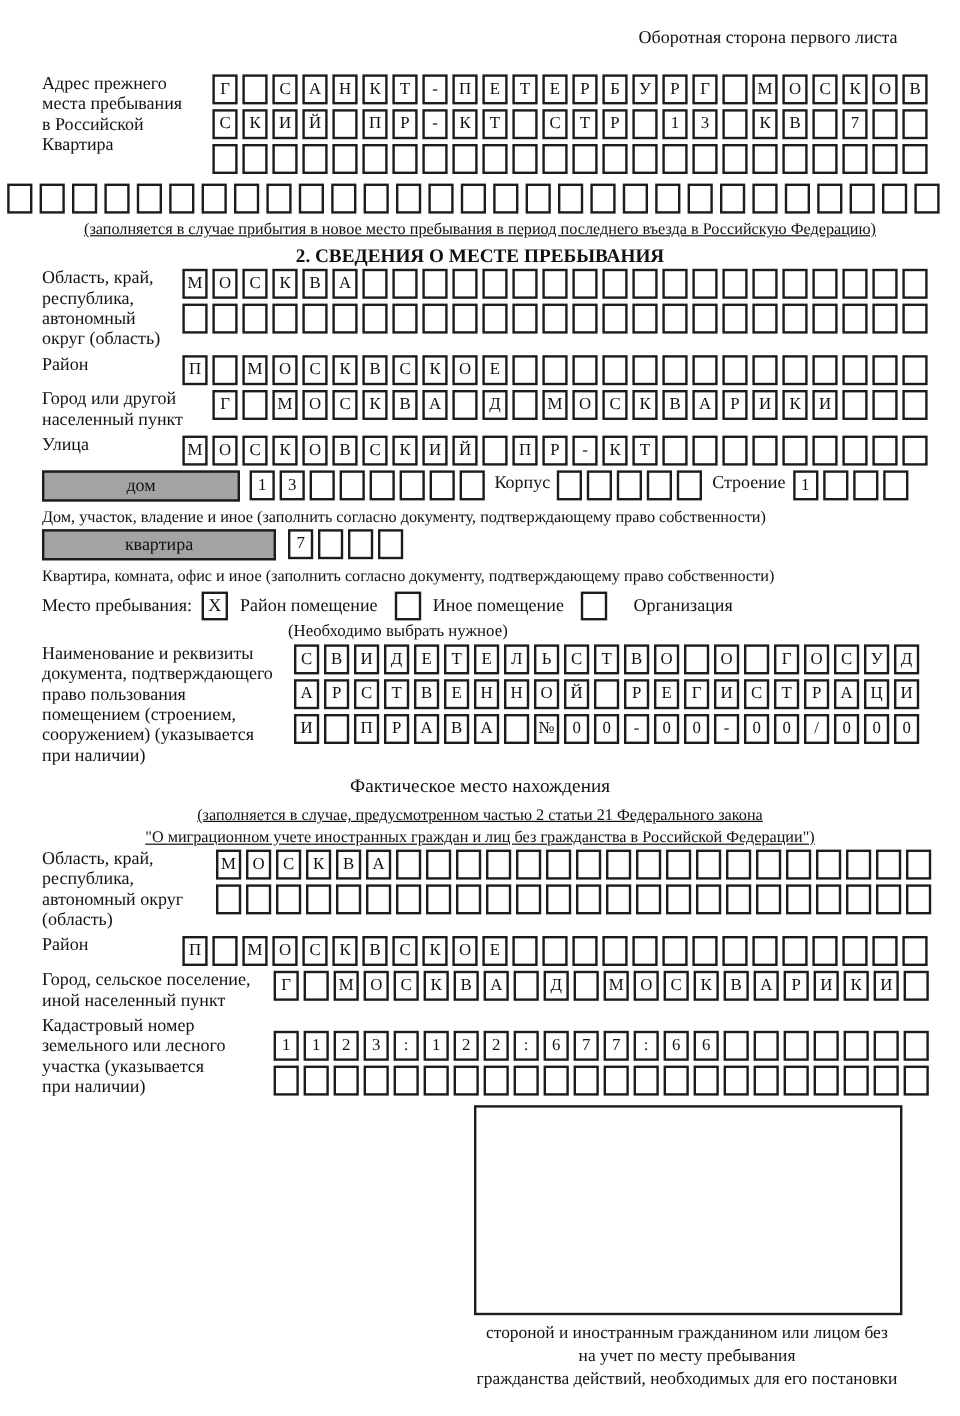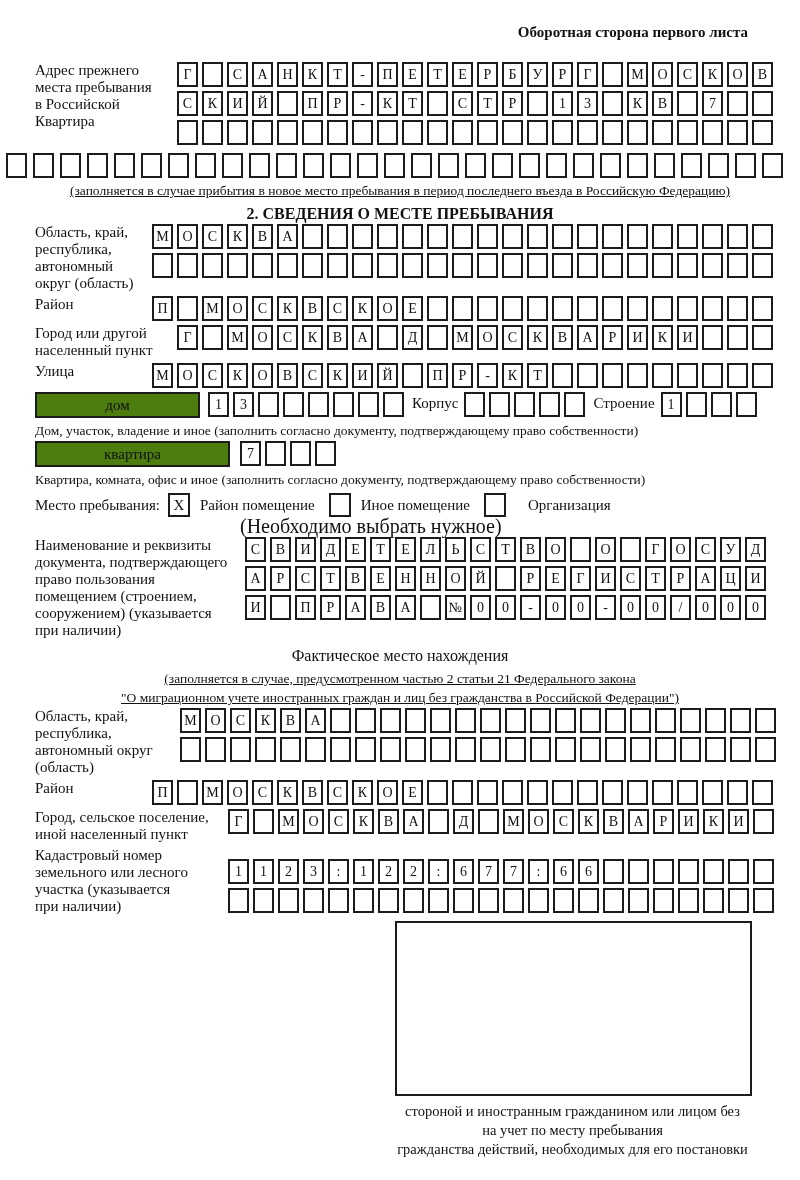--- a/index.html
+++ b/index.html
@@ -1,44 +1,44 @@
 <!DOCTYPE html>
 <html><head>
 <meta charset="utf-8">
 <style>
   html,body{margin:0;padding:0;background:#fff;}
   .page{
     position:relative;width:800px;height:1180px;background:#fff;overflow:hidden;
     color:#111;font-family:"Liberation Serif","DejaVu Serif",serif;font-size:15px;
   }
-  .corner-note{margin:24px 52px 0 0;text-align:right;font-size:15px;height:18px;font-weight:bold;}
+  .corner-note{margin:24px 52px 0 0;text-align:right;font-size:15px;height:18px;}
   .frow{display:flex;align-items:flex-start;margin:0 0 4px 35px;}
   .flabel{flex:none;line-height:17px;font-size:15px;}
   .w142{width:142px;} .w117{width:117px;} .w210{width:210px;} .w145{width:145px;} .w193{width:193px;}
   .rows{flex:1;}
   .rows .cells{margin-bottom:4px;}
   .cells{display:flex;}
   .cell{
     flex:none;box-sizing:content-box;width:17px;height:21px;border:2px solid #1c1c1c;
     margin-right:4px;display:flex;align-items:center;justify-content:center;
     font-size:14px;line-height:21px;background:#fff;
   }
   .cells .cell:last-child{margin-right:0;}
   .fullrow{margin:0 0 4px 6px;}
   .fullrow .cell{margin-right:6px;}
   .note{font-size:13.5px;line-height:17px;margin-bottom:2px;}
   .center{text-align:center;text-decoration:underline;}
   .left{margin-left:35px;}
-  .choose-note{margin-left:240px;font-size:20px;}
+  .choose-note{margin-left:240px;font-size:14px;}
   .sec-title{margin-top:6px;text-align:center;font-weight:bold;font-size:16px;height:19px;}
   .sec-title2{margin-top:8px;text-align:center;font-weight:normal;font-size:16px;height:19px;margin-bottom:4px;}
   .prev-block{margin-top:20px;}
   .boxlabel{
     flex:none;box-sizing:border-box;border:2px solid #1c1c1c;height:26px;
-    display:flex;align-items:center;justify-content:center;font-size:15px;background:#4d7c0f;
+    display:flex;align-items:center;justify-content:center;font-size:15px;background:#a3a3a3;
   }
   .house-box{width:165px;margin-right:8px;}
   .apt-box{width:195px;margin-right:10px;}
   .inline-label{flex:none;margin:3px 6px 0 8px;font-size:15px;}
   .house-row .cells,.apt-row .cells{margin-top:0;}
   .stay-row{display:flex;align-items:center;margin:4px 0 0 35px;height:26px;}
   .stay-label{margin-right:8px;}
   .chk{
     flex:none;box-sizing:content-box;width:18px;height:20px;border:2px solid #1c1c1c;
     display:inline-flex;align-items:center;justify-content:center;font-size:15px;

